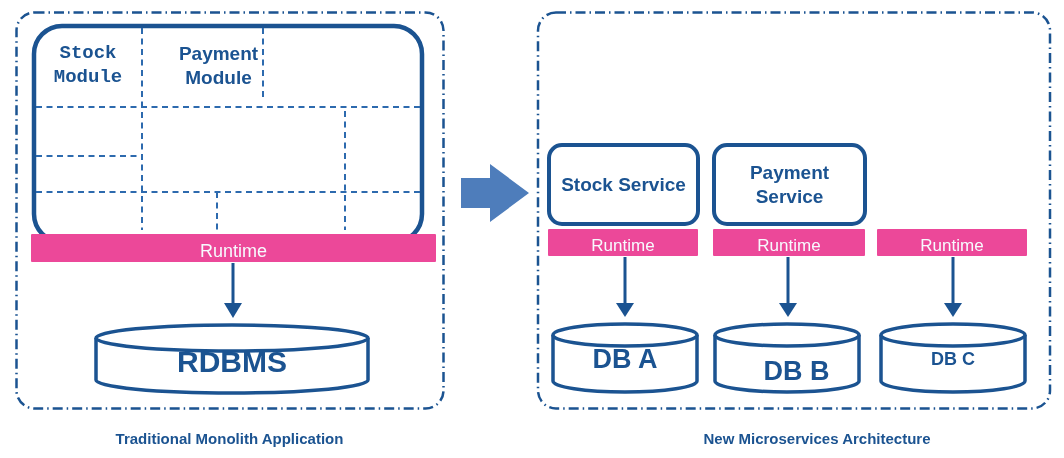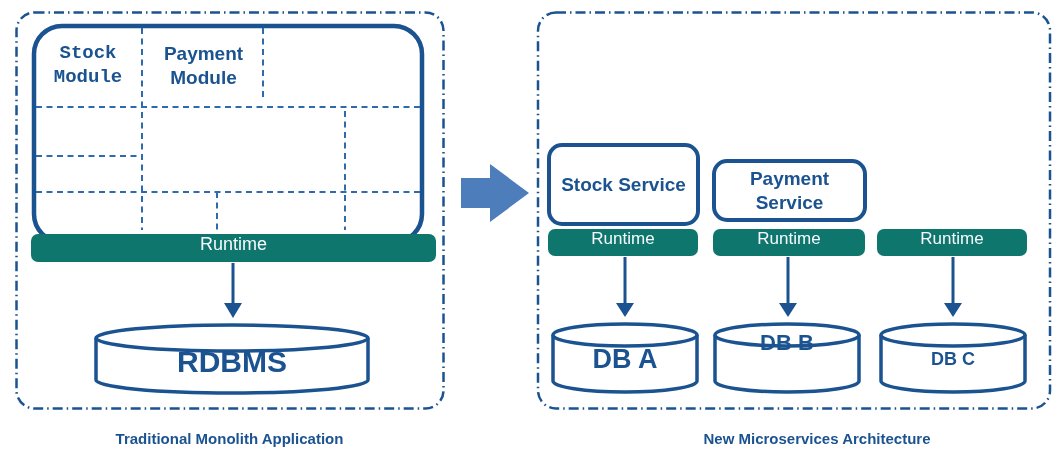--- a/index.html
+++ b/index.html
@@ -31,23 +31,23 @@
     border-radius: 15px;
     background: #ffffff;
     display: flex; align-items: center; justify-content: center;
     text-align: center;
     color: #1B5391;
     font-weight: bold;
     font-size: 19px;
     line-height: 1.25;
   }
   .runtime-bar {
-    background: #0f766e;
-    border-radius: 7px;
-    display: flex; align-items: flex-start; justify-content: center;
+    background: #ec4899;
+    border-radius: 1px;
+    display: flex; align-items: flex-end; justify-content: center;
     color: #F7FAFE;
     font-size: 18px;
     font-weight: normal;
   }
   .db-label {
     display: flex; align-items: center; justify-content: center;
     text-align: center;
     color: #1B5391;
     font-weight: bold;
   }
@@ -119,48 +119,48 @@
 
     <g>
       <path d="M 881 335 L 881 381 A 72 11 0 0 0 1025 381 L 1025 335" fill="#ffffff" stroke="#1B5391" stroke-width="3.5"></path>
       <ellipse cx="953" cy="335" rx="72" ry="11" fill="#ffffff" stroke="#1B5391" stroke-width="3.5"></ellipse>
     </g>
   </svg>
 
   <div class="abs module-label" style="left:36px; top:26px; width:104px; height:79px;font-family:Liberation Mono, monospace;">
     <span>Stock Module</span>
   </div>
-  <div class="abs module-label" style="left:145px; top:26px; width:117px; height:79px;align-items:center;">
+  <div class="abs module-label" style="left:160px; top:26px; width:117px; height:79px;align-items:center;">
     <span>Payment Module</span>
   </div>
 
   <div class="abs runtime-bar" style="left:31px; top:234px; width:405px; height:28px;">
     <span>Runtime</span>
   </div>
 
   <div class="abs db-label" style="left:97px; top:341px; width:270px; height:42px; font-size:30px;text-align:right;">RDBMS</div>
 
   <div class="abs caption" style="left:16px; top:424px; width:427px; height:28px;">Traditional Monolith Application</div>
 
   <div class="abs service-box" style="left:547px; top:143px; width:153px; height:83px;">
     <span>Stock Service</span>
   </div>
-  <div class="abs service-box" style="left:712px; top:159px; width:155px; height:63px;">
+  <div class="abs service-box" style="left:712px; top:143px; width:155px; height:83px;">
     <span>Payment Service</span>
   </div>
 
   <div class="abs runtime-bar" style="left:548px; top:229px; width:150px; height:27px; font-size:17px;">
     <span>Runtime</span>
   </div>
   <div class="abs runtime-bar" style="left:713px; top:229px; width:152px; height:27px; font-size:17px;">
     <span>Runtime</span>
   </div>
   <div class="abs runtime-bar" style="left:877px; top:229px; width:150px; height:27px; font-size:17px;">
     <span>Runtime</span>
   </div>
 
   <div class="abs db-label" style="left:553px; top:338px; width:144px; height:42px; font-size:27px;">DB A</div>
-  <div class="abs db-label" style="left:715px; top:322px; width:144px; height:42px; font-size:22px;">DB B</div>
+  <div class="abs db-label" style="left:715px; top:350px; width:163px; height:42px; font-size:27px;">DB B</div>
   <div class="abs db-label" style="left:881px; top:338px; width:144px; height:42px; font-size:18px;">DB C</div>
 
   <div class="abs caption" style="left:563px; top:424px; width:508px; height:28px;">New Microservices Architecture</div>
 
 </div>
 
 </body></html>

